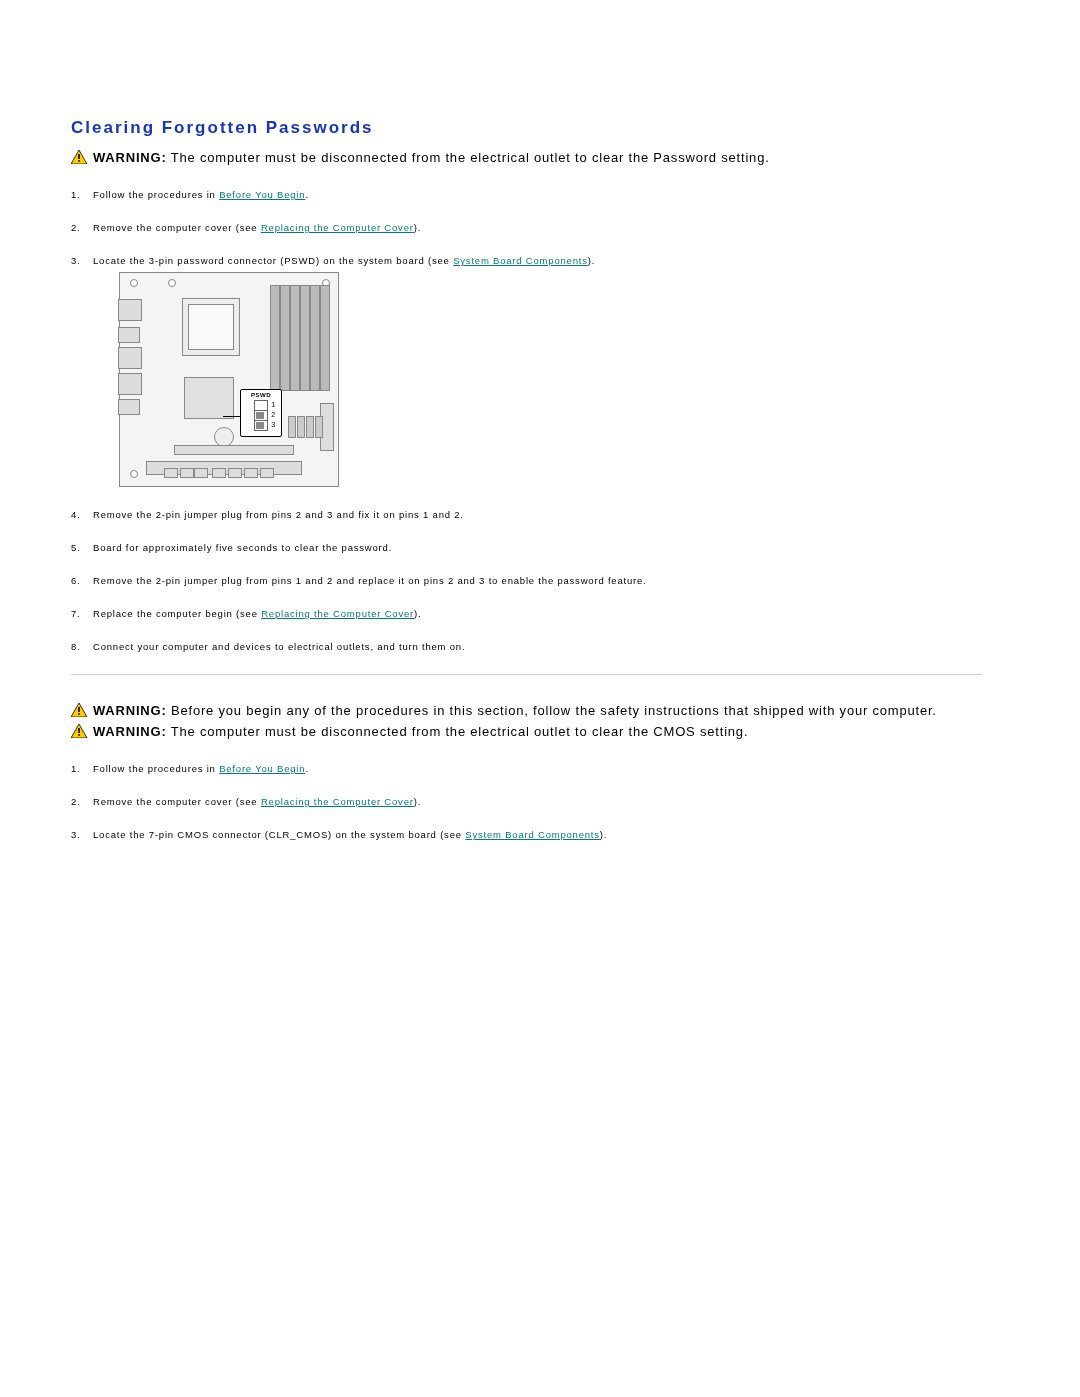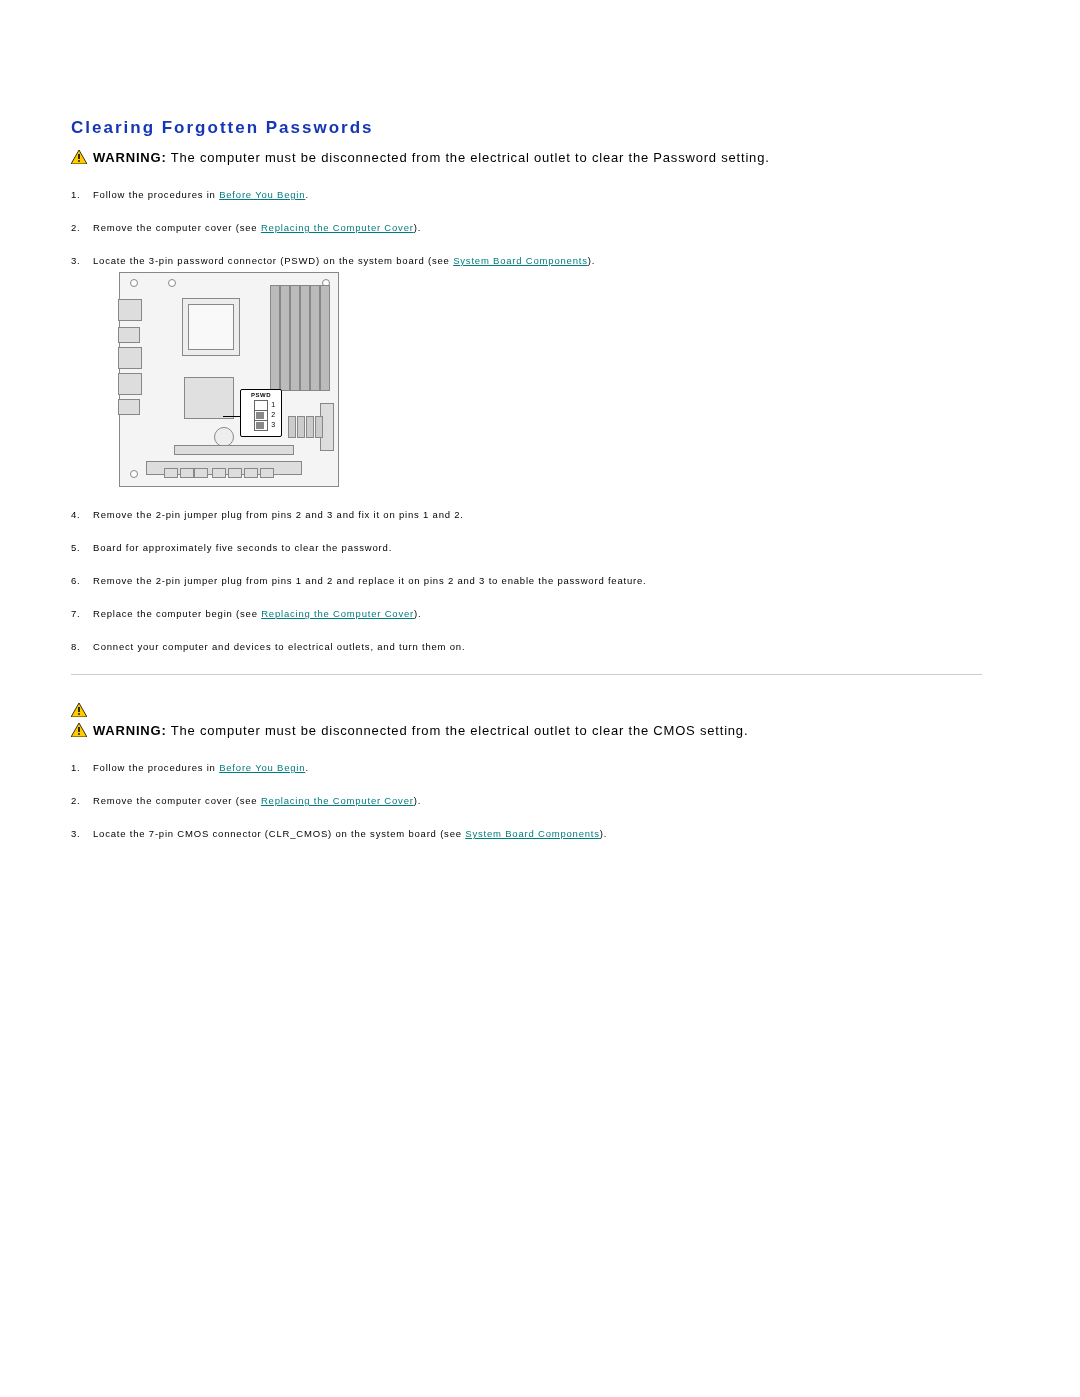--- a/index.html
+++ b/index.html
@@ -238,20 +238,23 @@
   <hr class="divider">
 
   <div class="section2">
 
     <div class="warning-row">
       <svg class="warning-icon" viewBox="0 0 16 14">
         <polygon points="8,0 16,14 0,14" fill="#ffcc00" stroke="#000" stroke-width="0.8"></polygon>
         <rect x="7.2" y="4" width="1.6" height="5" fill="#000"></rect>
         <rect x="7.2" y="10.2" width="1.6" height="1.6" fill="#000"></rect>
       </svg>
+      <div class="warning-text">
+        <span class="warning-label">WARNING:</span><span> Before you begin any of the procedures in this section, follow the safety instructions that shipped with your computer.</span>
+      </div>
     </div>
     <div class="warning-row">
       <svg class="warning-icon" viewBox="0 0 16 14">
         <polygon points="8,0 16,14 0,14" fill="#ffcc00" stroke="#000" stroke-width="0.8"></polygon>
         <rect x="7.2" y="4" width="1.6" height="5" fill="#000"></rect>
         <rect x="7.2" y="10.2" width="1.6" height="1.6" fill="#000"></rect>
       </svg>
       <div class="warning-text">
         <span class="warning-label">WARNING:</span><span> The computer must be disconnected from the electrical outlet to clear the CMOS setting.</span>
       </div>

